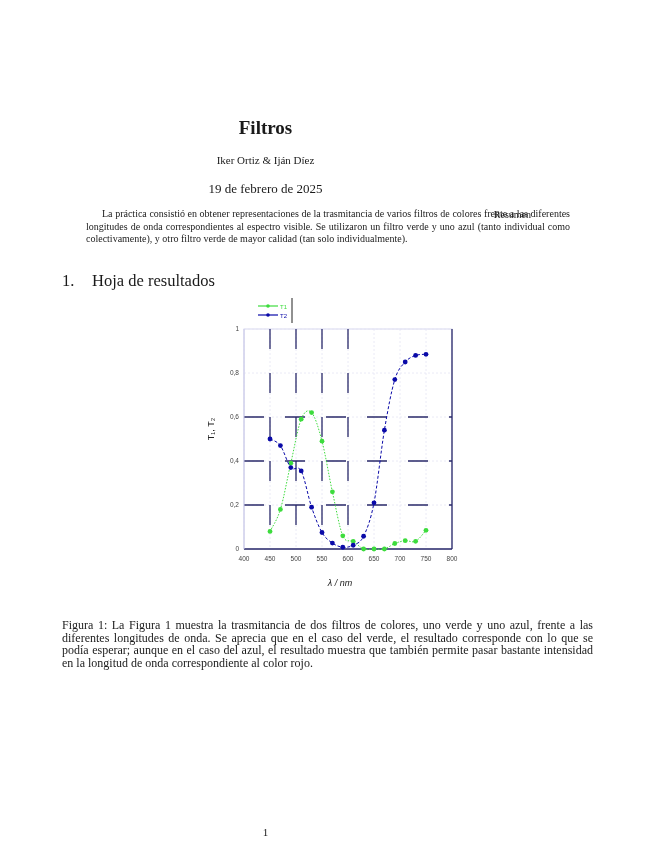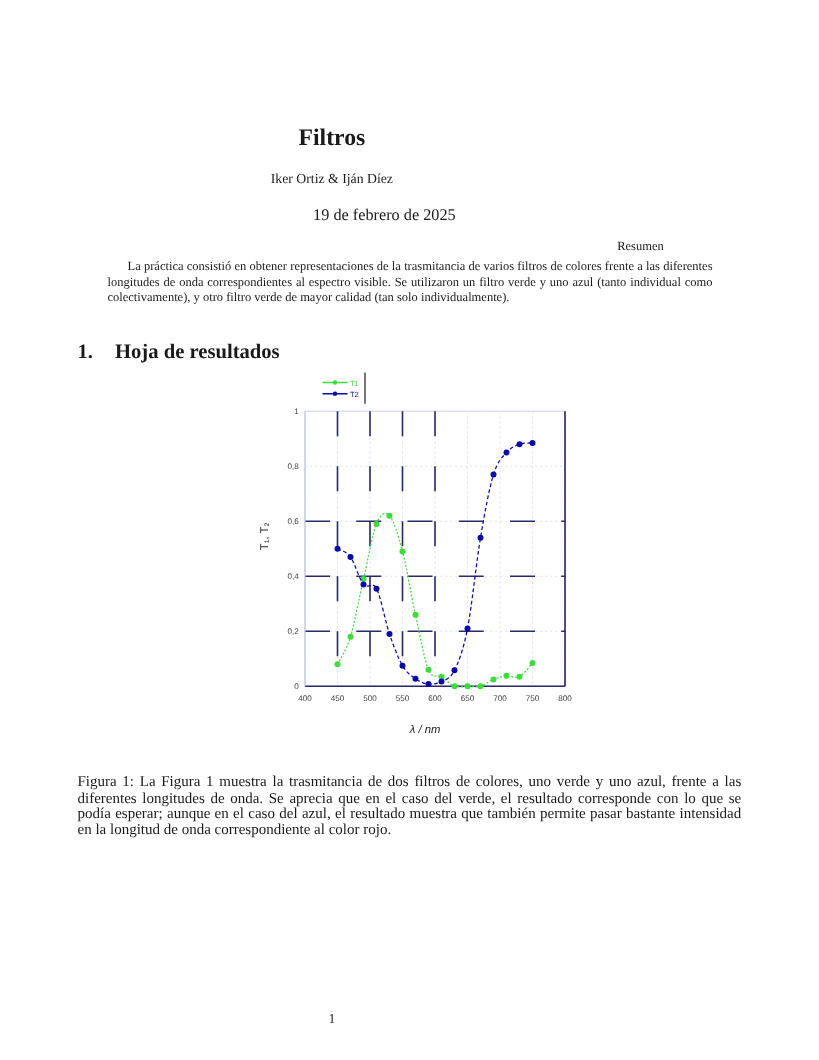--- a/index.html
+++ b/index.html
@@ -1,25 +1,25 @@
 <!DOCTYPE html>
 <html><head>
 <meta charset="utf-8">
 <style>
   html, body { margin:0; padding:0; background:#ffffff; }
   body { width:655px; height:848px; position:relative; overflow:hidden;
          font-family:"Liberation Serif","DejaVu Serif",serif; color:#1a1a1a; }
   .abs { position:absolute; }
-  .center { left:0; width:531px; text-align:center; }
+  .center { left:0; width:531px; text-align:center;margin-top:17px; }
   #title { top:100px; font-size:19px; font-weight:bold; }
   #authors { top:137px; font-size:11px; }
-  #date { top:164px; font-size:13px;padding-left:42px; }
+  #date { top:164px; font-size:13px; }
   #abstract-title { top:192px; font-size:10px; font-weight:normal;text-align:right; }
   #abstract { top:208px; left:86px; width:484px; font-size:10px; line-height:12.5px; text-align:justify; text-indent:16px; }
-  #section { top:271px; left:62px; font-size:16.5px; font-weight:bold; }
+  #section { top:271px; left:62px; font-size:16.5px; font-weight:normal; }
   #section .num { display:inline-block; width:30px; }
   #figure { top:292px; left:200px; width:270px; height:300px; }
   #caption { top:619px; left:62px; width:531px; font-size:12px; line-height:12.6px; text-align:justify; }
   #pagenum { top:809px; font-size:11px; }
   svg text { font-family:"Liberation Sans","DejaVu Sans",sans-serif; }
 </style>
 </head>
 <body>
 
 <div id="title" class="abs center">Filtros</div>

